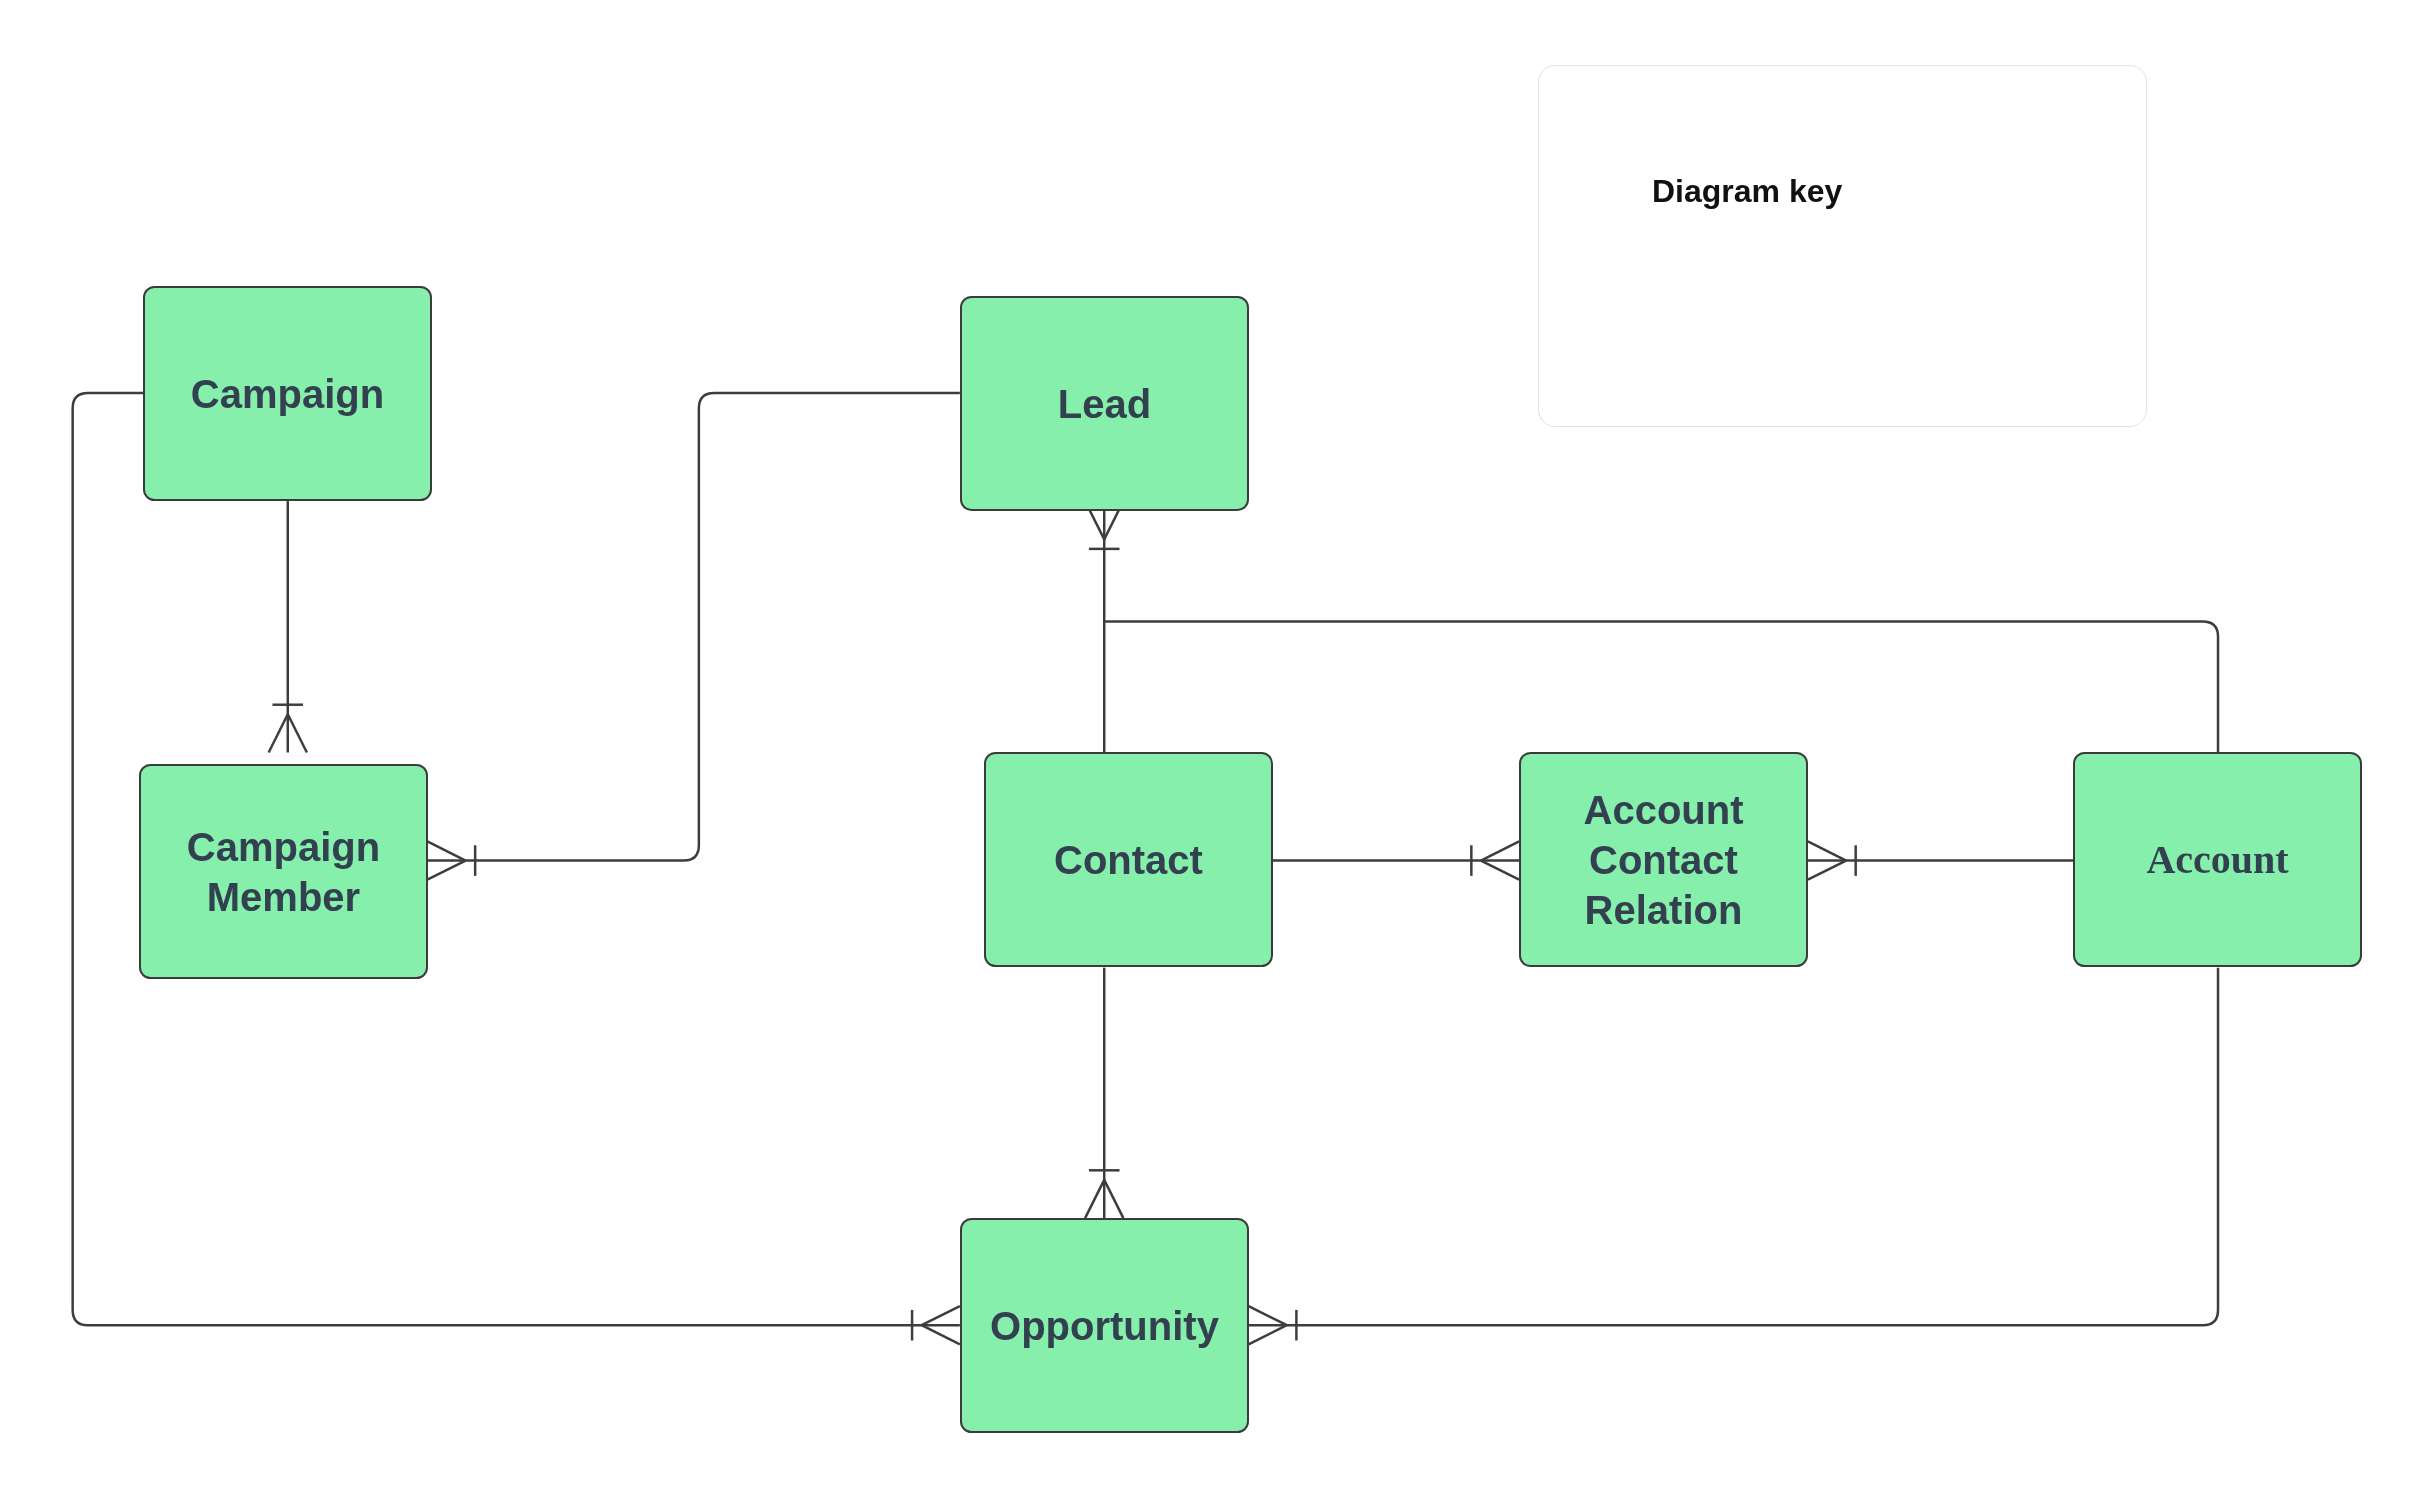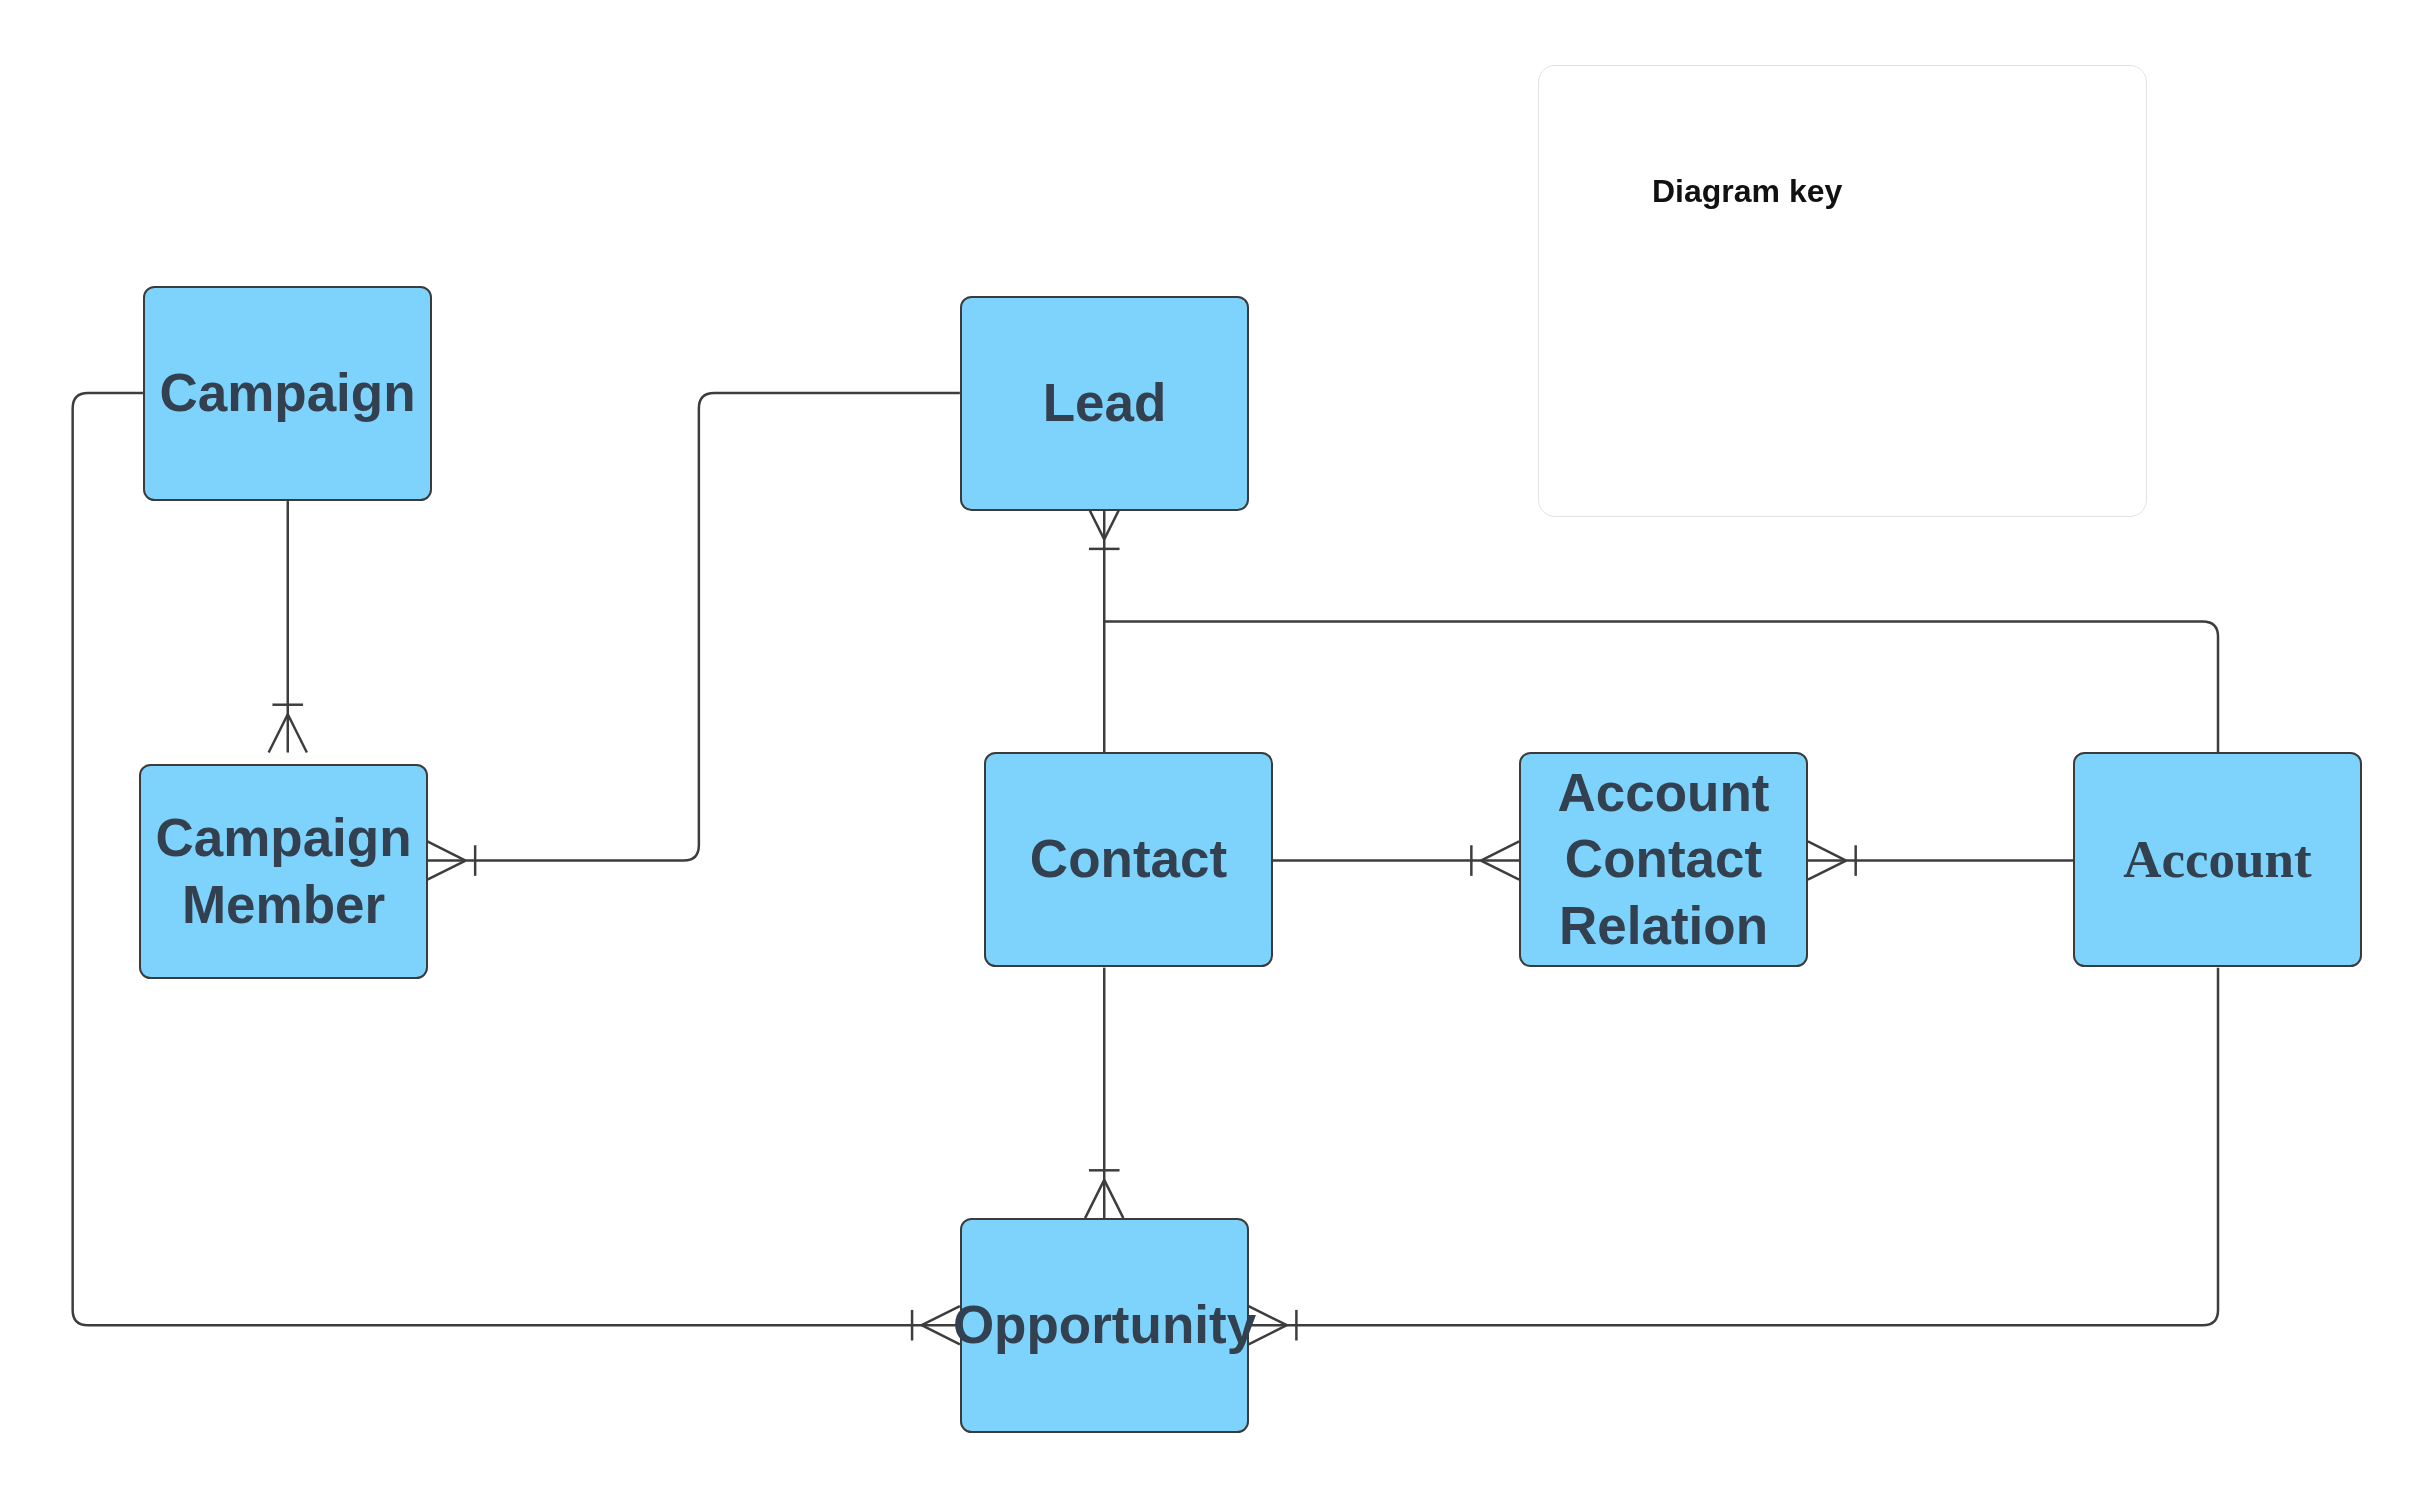--- a/index.html
+++ b/index.html
@@ -5,27 +5,27 @@
 <style>
   html,body{margin:0;padding:0;}
   body{
     width:2436px;height:1506px;position:relative;background:#ffffff;
     font-family:"Liberation Sans",sans-serif;overflow:hidden;
   }
   .wires{position:absolute;left:0;top:0;width:2436px;height:1506px;pointer-events:none;}
   .wire{stroke:#3d3d3d;stroke-width:2.6;fill:none;stroke-linejoin:round;stroke-linecap:butt;}
   .node{
     position:absolute;width:289px;height:215px;box-sizing:border-box;
-    background:#7dd3fc;border:2.5px solid #3b3b3b;border-radius:11.5px;
+    background:#86efac;border:2.5px solid #3b3b3b;border-radius:11.5px;
     display:flex;align-items:center;justify-content:center;text-align:center;
-    font-size:53px;font-weight:bold;color:#33404f;line-height:1.25;
+    font-size:40px;font-weight:bold;color:#33404f;line-height:1.25;
     padding:5.7px;cursor:default;
   }
   .key-panel{
-    position:absolute;left:1538px;top:65px;width:609px;height:452px;box-sizing:border-box;
+    position:absolute;left:1538px;top:65px;width:609px;height:362px;box-sizing:border-box;
     background:#ffffff;border:1.9px solid #e3e3e3;border-radius:17px;
     padding:107px 0 0 113px;
   }
   .key-title{font-size:32px;font-weight:bold;color:#111111;}
   .key-item{margin-top:54px;display:flex;align-items:center;gap:40px;}
   .key-swatch{
     width:84px;height:84px;border-radius:50%;box-sizing:border-box;
     background:#FBF5A2;border:1.9px solid #c5c1a0;flex:0 0 auto;
   }
   .key-label{font-size:31px;color:#111111;}

